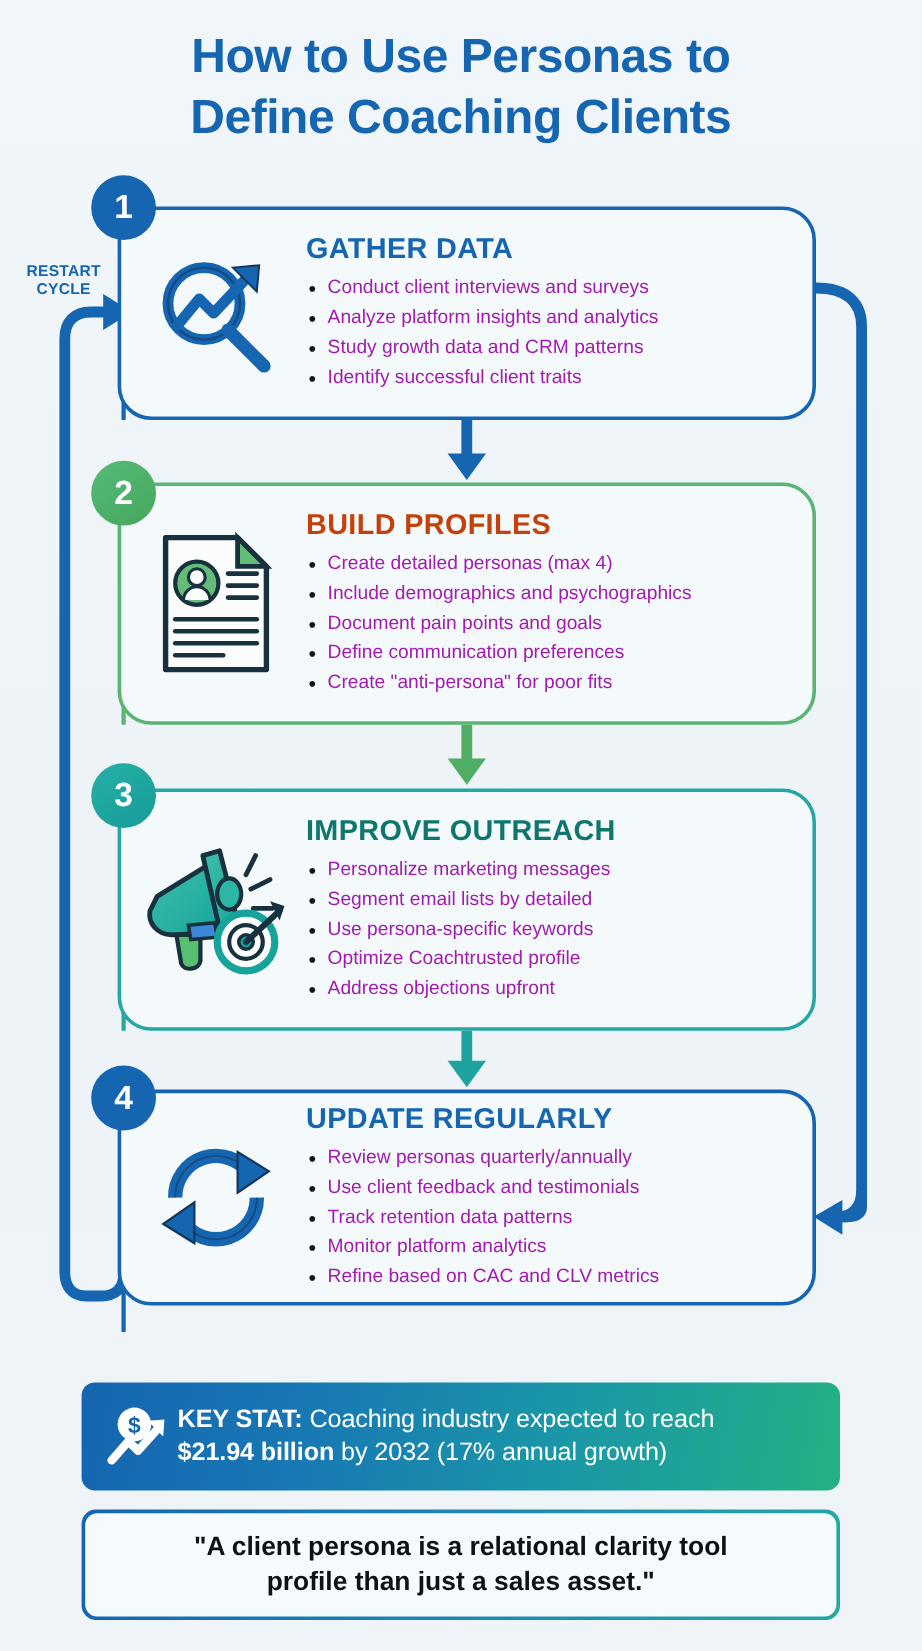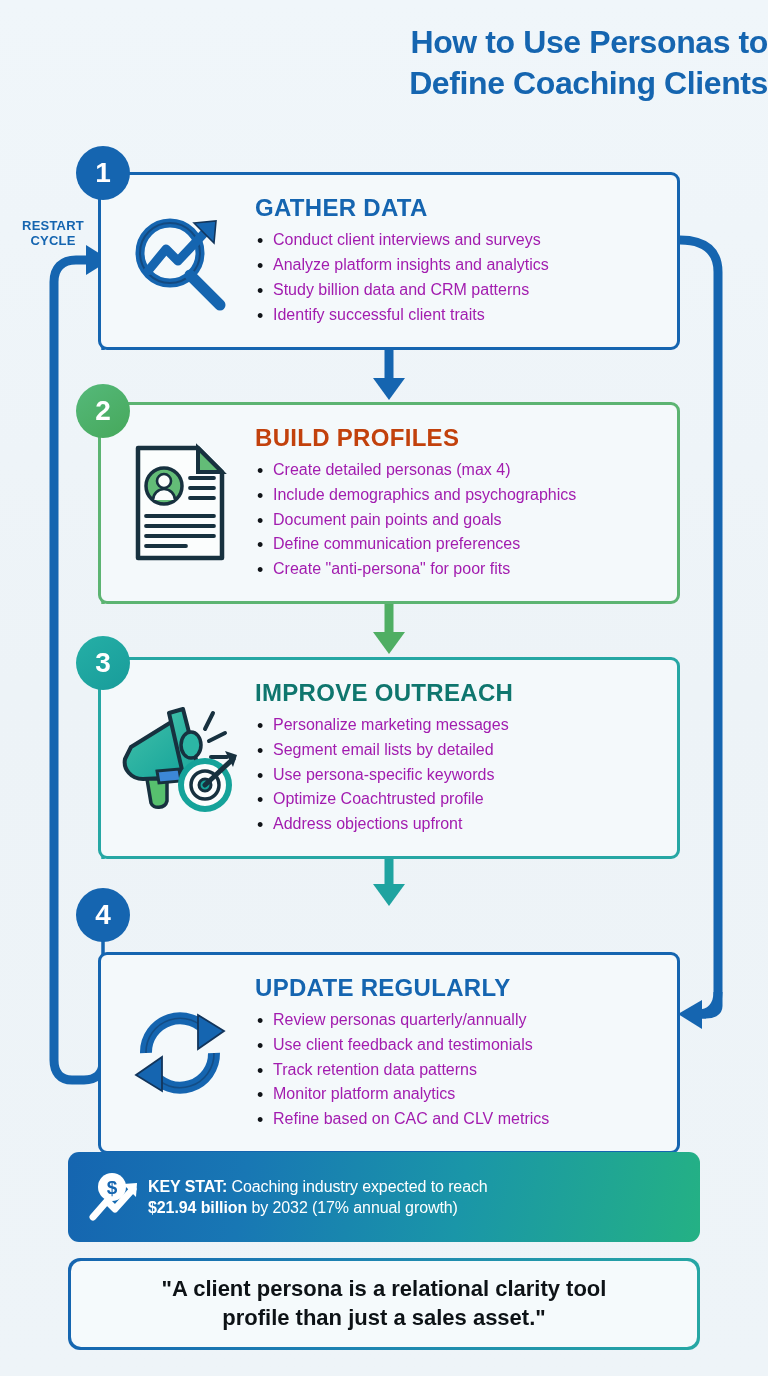--- a/index.html
+++ b/index.html
@@ -15,23 +15,23 @@
     width: 768px;
     height: 1376px;
     background: linear-gradient(180deg, #f0f6fa 0%, #edf3f7 50%, #eef4f8 100%);
   }
 
   
   .title {
     position: absolute;
     left: 0; top: 22px;
     width: 768px;
-    text-align: right;
+    text-align: center;
     color: #1565B0;
-    font-size: 32px;
+    font-size: 40px;
     font-weight: bold;
     line-height: 1.28;
     letter-spacing: -0.4px;
   }
   .title .line { display: block; }
 
   
   .restart-label {
     position: absolute;
     left: 10px; top: 218px;
@@ -53,26 +53,26 @@
     pointer-events: none;
   }
 
   
   .step {
     position: absolute;
     left: 98px;
     width: 582px;
     background: #f4f9fb;
     border: 3px solid #1565B0;
-    border-radius: 9px;
+    border-radius: 28px;
   }
   .step.s1 { top: 172px; height: 178px; border-color: #1565B0; }
   .step.s2 { top: 402px; height: 202px; border-color: #5CB472; }
   .step.s3 { top: 657px; height: 202px; border-color: #26A7A4; }
-  .step.s4 { top: 908px; height: 202px; border-color: #1565B0; margin-top: 44px; }
+  .step.s4 { top: 908px; height: 180px; border-color: #1565B0; }
 
   .step-inner {
     display: flex;
     align-items: center;
     height: 100%;
     padding: 6px 14px 6px 8px;
   }
   .step-icon {
     flex: 0 0 142px;
     display: flex;
@@ -136,21 +136,21 @@
     width: 632px; height: 90px;
     border-radius: 11px;
     background: linear-gradient(100deg, #1565B0 0%, #1877B4 28%, #1A96A8 62%, #24B184 100%);
     display: flex;
     align-items: center;
     padding: 0 16px 0 18px;
   }
   .keystat-icon { flex: 0 0 62px; display: flex; align-items: center; justify-content: center; }
   .keystat-text {
     color: #ffffff;
-    font-size: 16px;
+    font-size: 21px;
     line-height: 1.32;
     letter-spacing: -0.1px;
   }
   .keystat-text b { font-weight: bold; }
 
   
   .quote-wrap {
     position: absolute;
     left: 68px; top: 1258px;
     width: 632px; height: 92px;
@@ -247,21 +247,21 @@
           <path d="M66,70 L96,100" stroke="#1565B0" stroke-width="11" stroke-linecap="round"></path>
           <path d="M24,66 L42,44 L54,56 L86,22" fill="none" stroke="#1565B0" stroke-width="9" stroke-linejoin="round" stroke-linecap="round"></path>
           <path d="M70,18 L92,16 L90,38 Z" fill="#1565B0" stroke="#12355b" stroke-width="1.6"></path>
         </svg>
       </div>
       <div class="step-body">
         <div class="step-heading">GATHER DATA</div>
         <ul class="bullets">
           <li>Conduct client interviews and surveys</li>
           <li>Analyze platform insights and analytics</li>
-          <li>Study billion data and CRM patterns</li>
+          <li>Study growth data and CRM patterns</li>
           <li>Identify successful client traits</li>
         </ul>
       </div>
     </div>
   </section>
 
   <section class="step s2">
     <div class="step-inner">
       <div class="step-icon">
         <svg width="104" height="122" viewBox="0 0 104 122">

